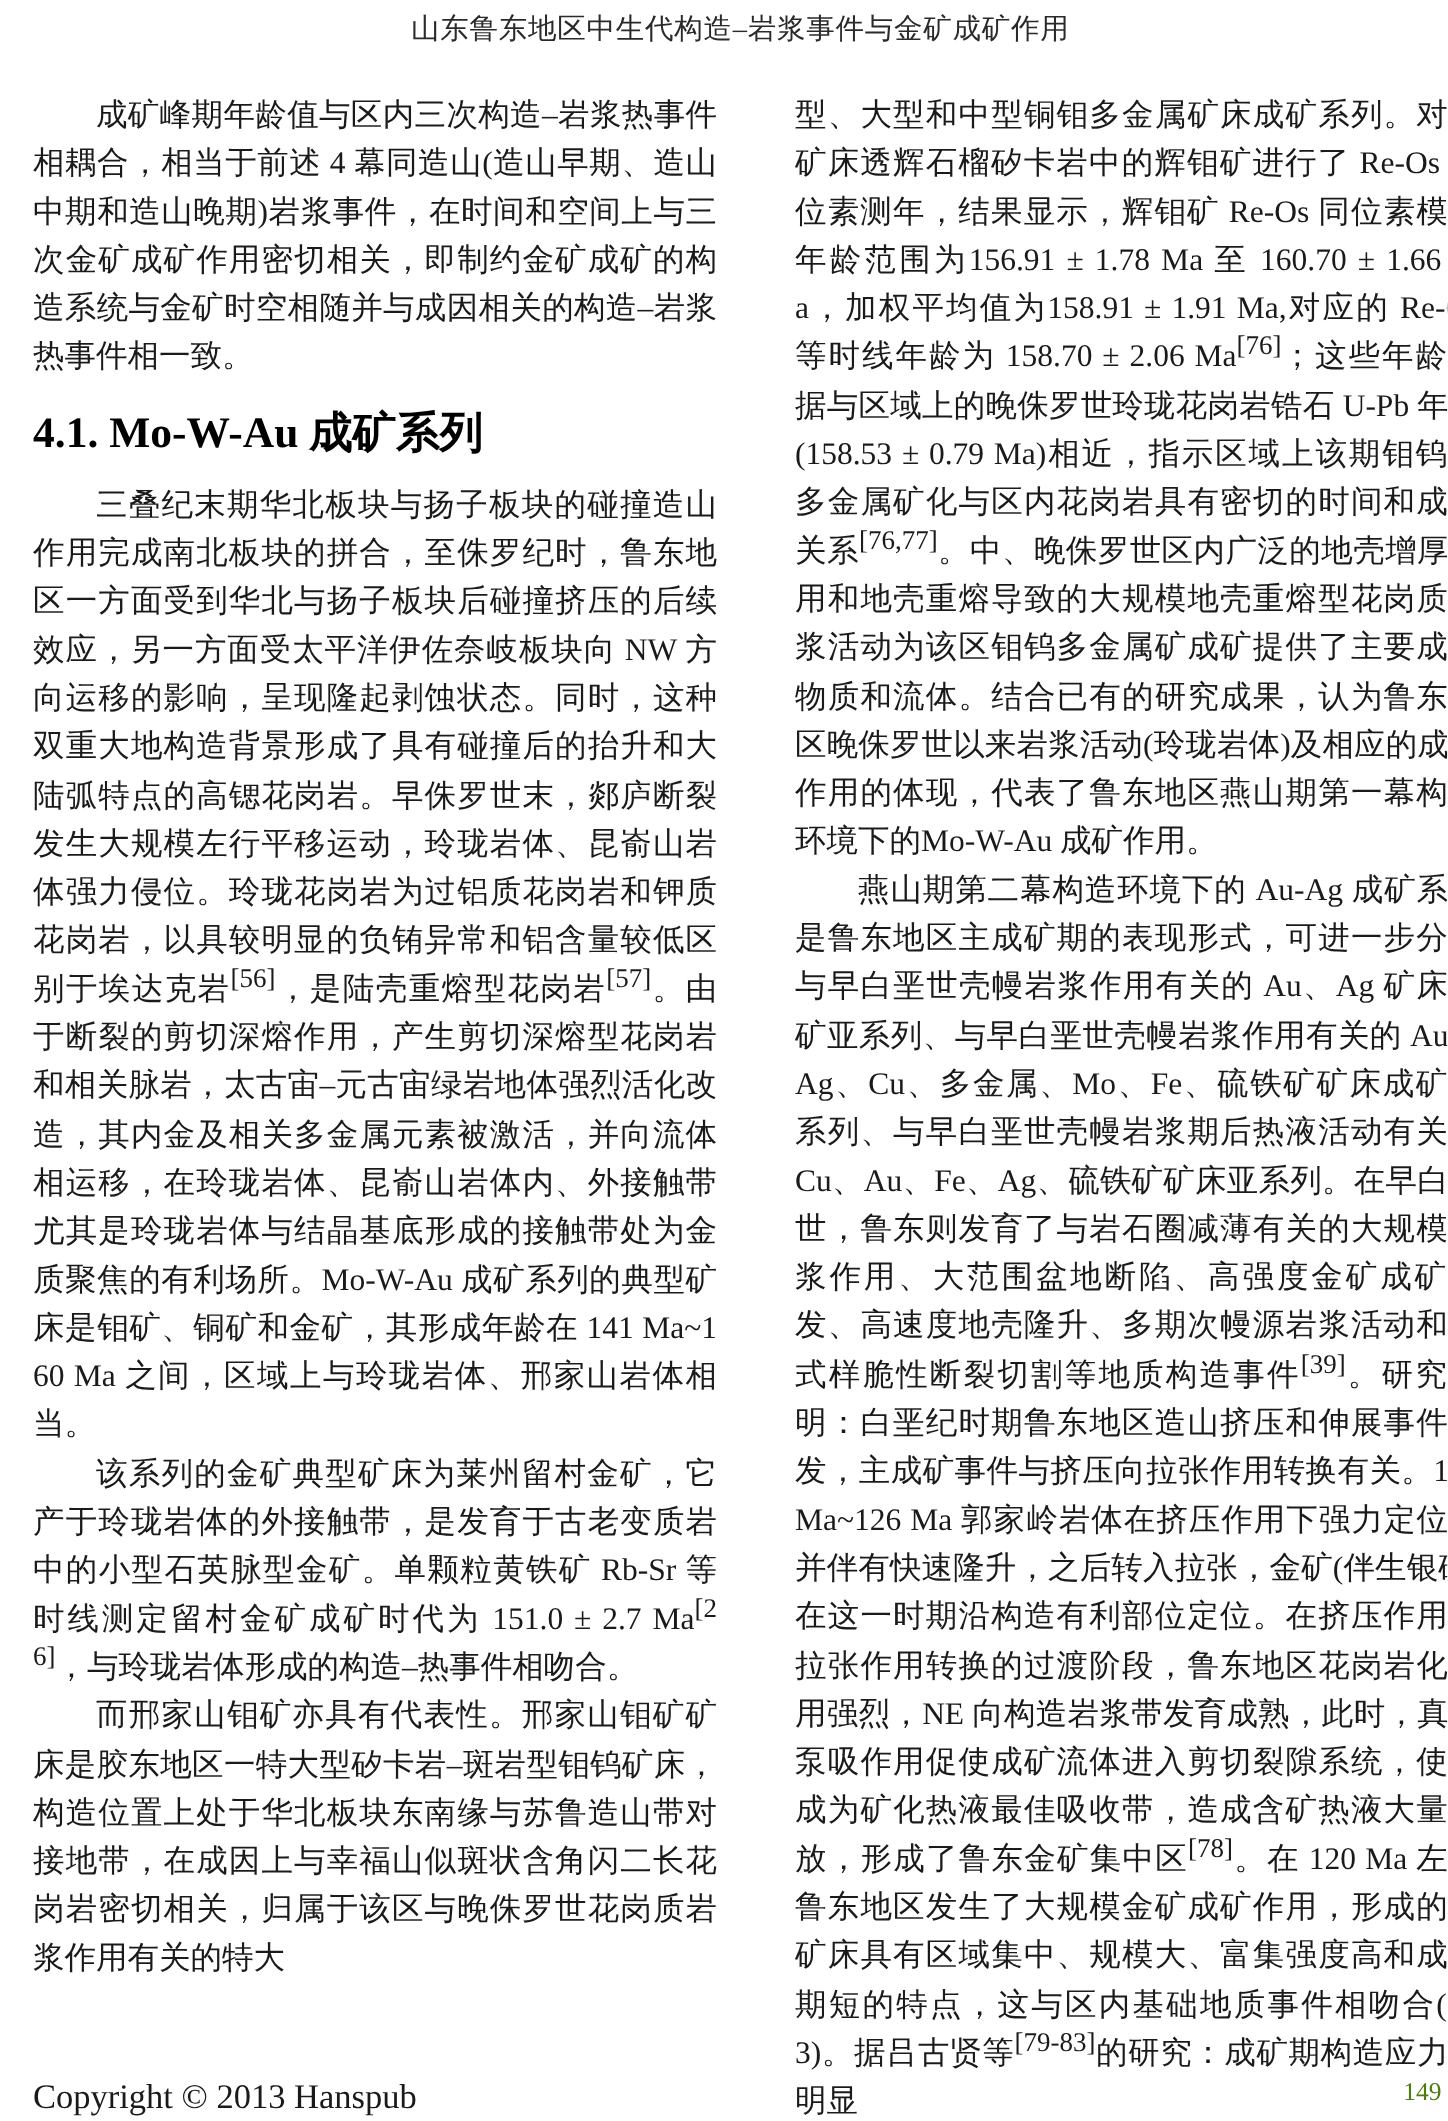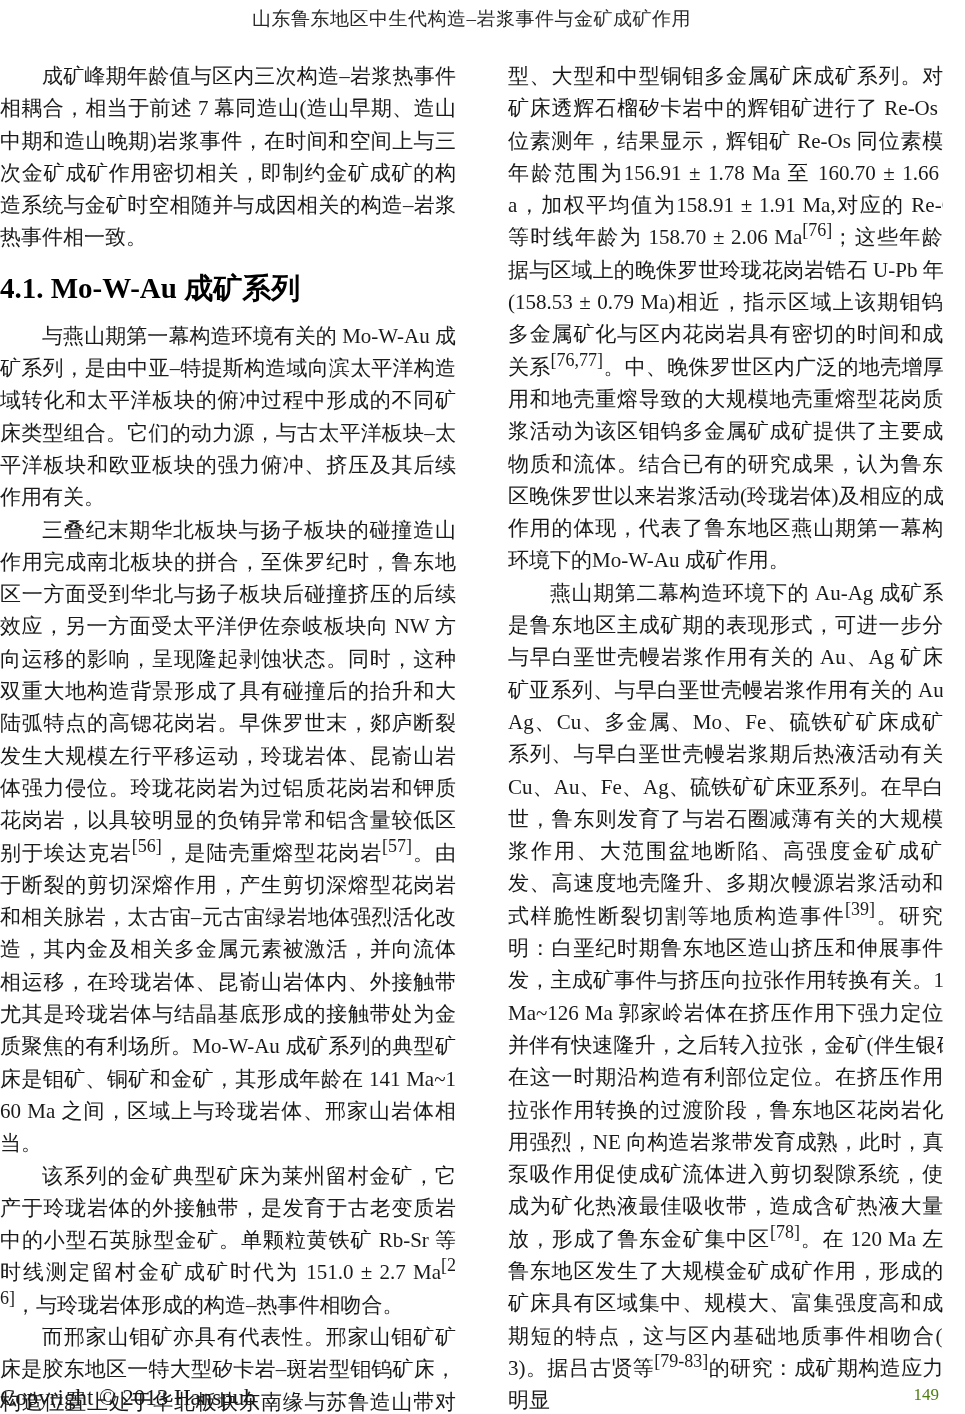--- a/index.html
+++ b/index.html
@@ -4,20 +4,21 @@
 <style>
   html, body { margin: 0; padding: 0; background: #ffffff; }
   .page {
     position: relative;
     width: 943px;
     height: 1414px;
     background: #ffffff;
     font-family: "Liberation Serif", "DejaVu Serif", serif;
     color: #1a1a1a;
     overflow: hidden;
+    margin-left: 22px;
   }
   .running-title {
     position: absolute;
     top: 6px;
     left: 0;
     right: 0;
     text-align: center;
     font-size: 19px;
     letter-spacing: 0.5px;
     color: #2a2a2a;
@@ -64,23 +65,22 @@
     color: #4d7c0f;
   }
 </style>
 </head>
 <body>
 
 <div class="page">
   <div class="running-title">山东鲁东地区中生代构造–岩浆事件与金矿成矿作用</div>
 
   <div class="col col-left">
-      <p class="para indent">成矿峰期年龄值与区内三次构造–岩浆热事件相耦合，相当于前述 7 幕同造山(造山早期、造山中期和造山晚期)岩浆事件，在时间和空间上与三次金矿成矿作用密切相关，即制约金矿成矿的构造系统与金矿时空相随并与成因相关的构造–岩浆热事件相一致。</p>
+      <p class="para indent">成矿峰期年龄值与区内三次构造–岩浆热事件相耦合，相当于前述 4 幕同造山(造山早期、造山中期和造山晚期)岩浆事件，在时间和空间上与三次金矿成矿作用密切相关，即制约金矿成矿的构造系统与金矿时空相随并与成因相关的构造–岩浆热事件相一致。</p>
       <h3 class="sec">4.1. Mo-W-Au 成矿系列</h3>
-      <p class="para indent">与燕山期第一幕构造环境有关的 Mo-W-Au 成矿系列，是由中亚–特提斯构造域向滨太平洋构造域转化和太平洋板块的俯冲过程中形成的不同矿床类型组合。它们的动力源，与古太平洋板块–太平洋板块和欧亚板块的强力俯冲、挤压及其后续作用有关。</p>
       <p class="para indent">三叠纪末期华北板块与扬子板块的碰撞造山作用完成南北板块的拼合，至侏罗纪时，鲁东地区一方面受到华北与扬子板块后碰撞挤压的后续效应，另一方面受太平洋伊佐奈岐板块向 NW 方向运移的影响，呈现隆起剥蚀状态。同时，这种双重大地构造背景形成了具有碰撞后的抬升和大陆弧特点的高锶花岗岩。早侏罗世末，郯庐断裂发生大规模左行平移运动，玲珑岩体、昆嵛山岩体强力侵位。玲珑花岗岩为过铝质花岗岩和钾质花岗岩，以具较明显的负铕异常和铝含量较低区别于埃达克岩<sup class="ref">[56]</sup>，是陆壳重熔型花岗岩<sup class="ref">[57]</sup>。由于断裂的剪切深熔作用，产生剪切深熔型花岗岩和相关脉岩，太古宙–元古宙绿岩地体强烈活化改造，其内金及相关多金属元素被激活，并向流体相运移，在玲珑岩体、昆嵛山岩体内、外接触带尤其是玲珑岩体与结晶基底形成的接触带处为金质聚焦的有利场所。Mo-W-Au 成矿系列的典型矿床是钼矿、铜矿和金矿，其形成年龄在 141 Ma~160 Ma 之间，区域上与玲珑岩体、邢家山岩体相当。</p>
       <p class="para indent">该系列的金矿典型矿床为莱州留村金矿，它产于玲珑岩体的外接触带，是发育于古老变质岩中的小型石英脉型金矿。单颗粒黄铁矿 Rb-Sr 等时线测定留村金矿成矿时代为 151.0 ± 2.7 Ma<sup class="ref">[26]</sup>，与玲珑岩体形成的构造–热事件相吻合。</p>
       <p class="para indent">而邢家山钼矿亦具有代表性。邢家山钼矿矿床是胶东地区一特大型矽卡岩–斑岩型钼钨矿床，构造位置上处于华北板块东南缘与苏鲁造山带对接地带，在成因上与幸福山似斑状含角闪二长花岗岩密切相关，归属于该区与晚侏罗世花岗质岩浆作用有关的特大</p>
     </div>
 
   <div class="col col-right">
       <p class="para">型、大型和中型铜钼多金属矿床成矿系列。对该矿床透辉石榴矽卡岩中的辉钼矿进行了 Re-Os 同位素测年，结果显示，辉钼矿 Re-Os 同位素模式年龄范围为156.91 ± 1.78 Ma 至 160.70 ± 1.66 Ma，加权平均值为158.91 ± 1.91 Ma,对应的 Re-Os 等时线年龄为 158.70 ± 2.06 Ma<sup class="ref">[76]</sup>；这些年龄数据与区域上的晚侏罗世玲珑花岗岩锆石 U-Pb 年龄(158.53 ± 0.79 Ma)相近，指示区域上该期钼钨铜多金属矿化与区内花岗岩具有密切的时间和成因关系<sup class="ref">[76,77]</sup>。中、晚侏罗世区内广泛的地壳增厚作用和地壳重熔导致的大规模地壳重熔型花岗质岩浆活动为该区钼钨多金属矿成矿提供了主要成矿物质和流体。结合已有的研究成果，认为鲁东地区晚侏罗世以来岩浆活动(玲珑岩体)及相应的成矿作用的体现，代表了鲁东地区燕山期第一幕构造环境下的Mo-W-Au 成矿作用。</p>
       <p class="para indent">燕山期第二幕构造环境下的 Au-Ag 成矿系列是鲁东地区主成矿期的表现形式，可进一步分为与早白垩世壳幔岩浆作用有关的 Au、Ag 矿床成矿亚系列、与早白垩世壳幔岩浆作用有关的 Au、Ag、Cu、多金属、Mo、Fe、硫铁矿矿床成矿亚系列、与早白垩世壳幔岩浆期后热液活动有关的 Cu、Au、Fe、Ag、硫铁矿矿床亚系列。在早白垩世，鲁东则发育了与岩石圈减薄有关的大规模岩浆作用、大范围盆地断陷、高强度金矿成矿爆发、高速度地壳隆升、多期次幔源岩浆活动和多式样脆性断裂切割等地质构造事件<sup class="ref">[39]</sup>。研究表明：白垩纪时期鲁东地区造山挤压和伸展事件频发，主成矿事件与挤压向拉张作用转换有关。130 Ma~126 Ma 郭家岭岩体在挤压作用下强力定位，并伴有快速隆升，之后转入拉张，金矿(伴生银矿)在这一时期沿构造有利部位定位。在挤压作用向拉张作用转换的过渡阶段，鲁东地区花岗岩化作用强烈，NE 向构造岩浆带发育成熟，此时，真空泵吸作用促使成矿流体进入剪切裂隙系统，使其成为矿化热液最佳吸收带，造成含矿热液大量释放，形成了鲁东金矿集中区<sup class="ref">[78]</sup>。在 120 Ma 左右鲁东地区发生了大规模金矿成矿作用，形成的金矿床具有区域集中、规模大、富集强度高和成矿期短的特点，这与区内基础地质事件相吻合(图3)。据吕古贤等<sup class="ref">[79-83]</sup>的研究：成矿期构造应力值明显</p>
     </div>
 

